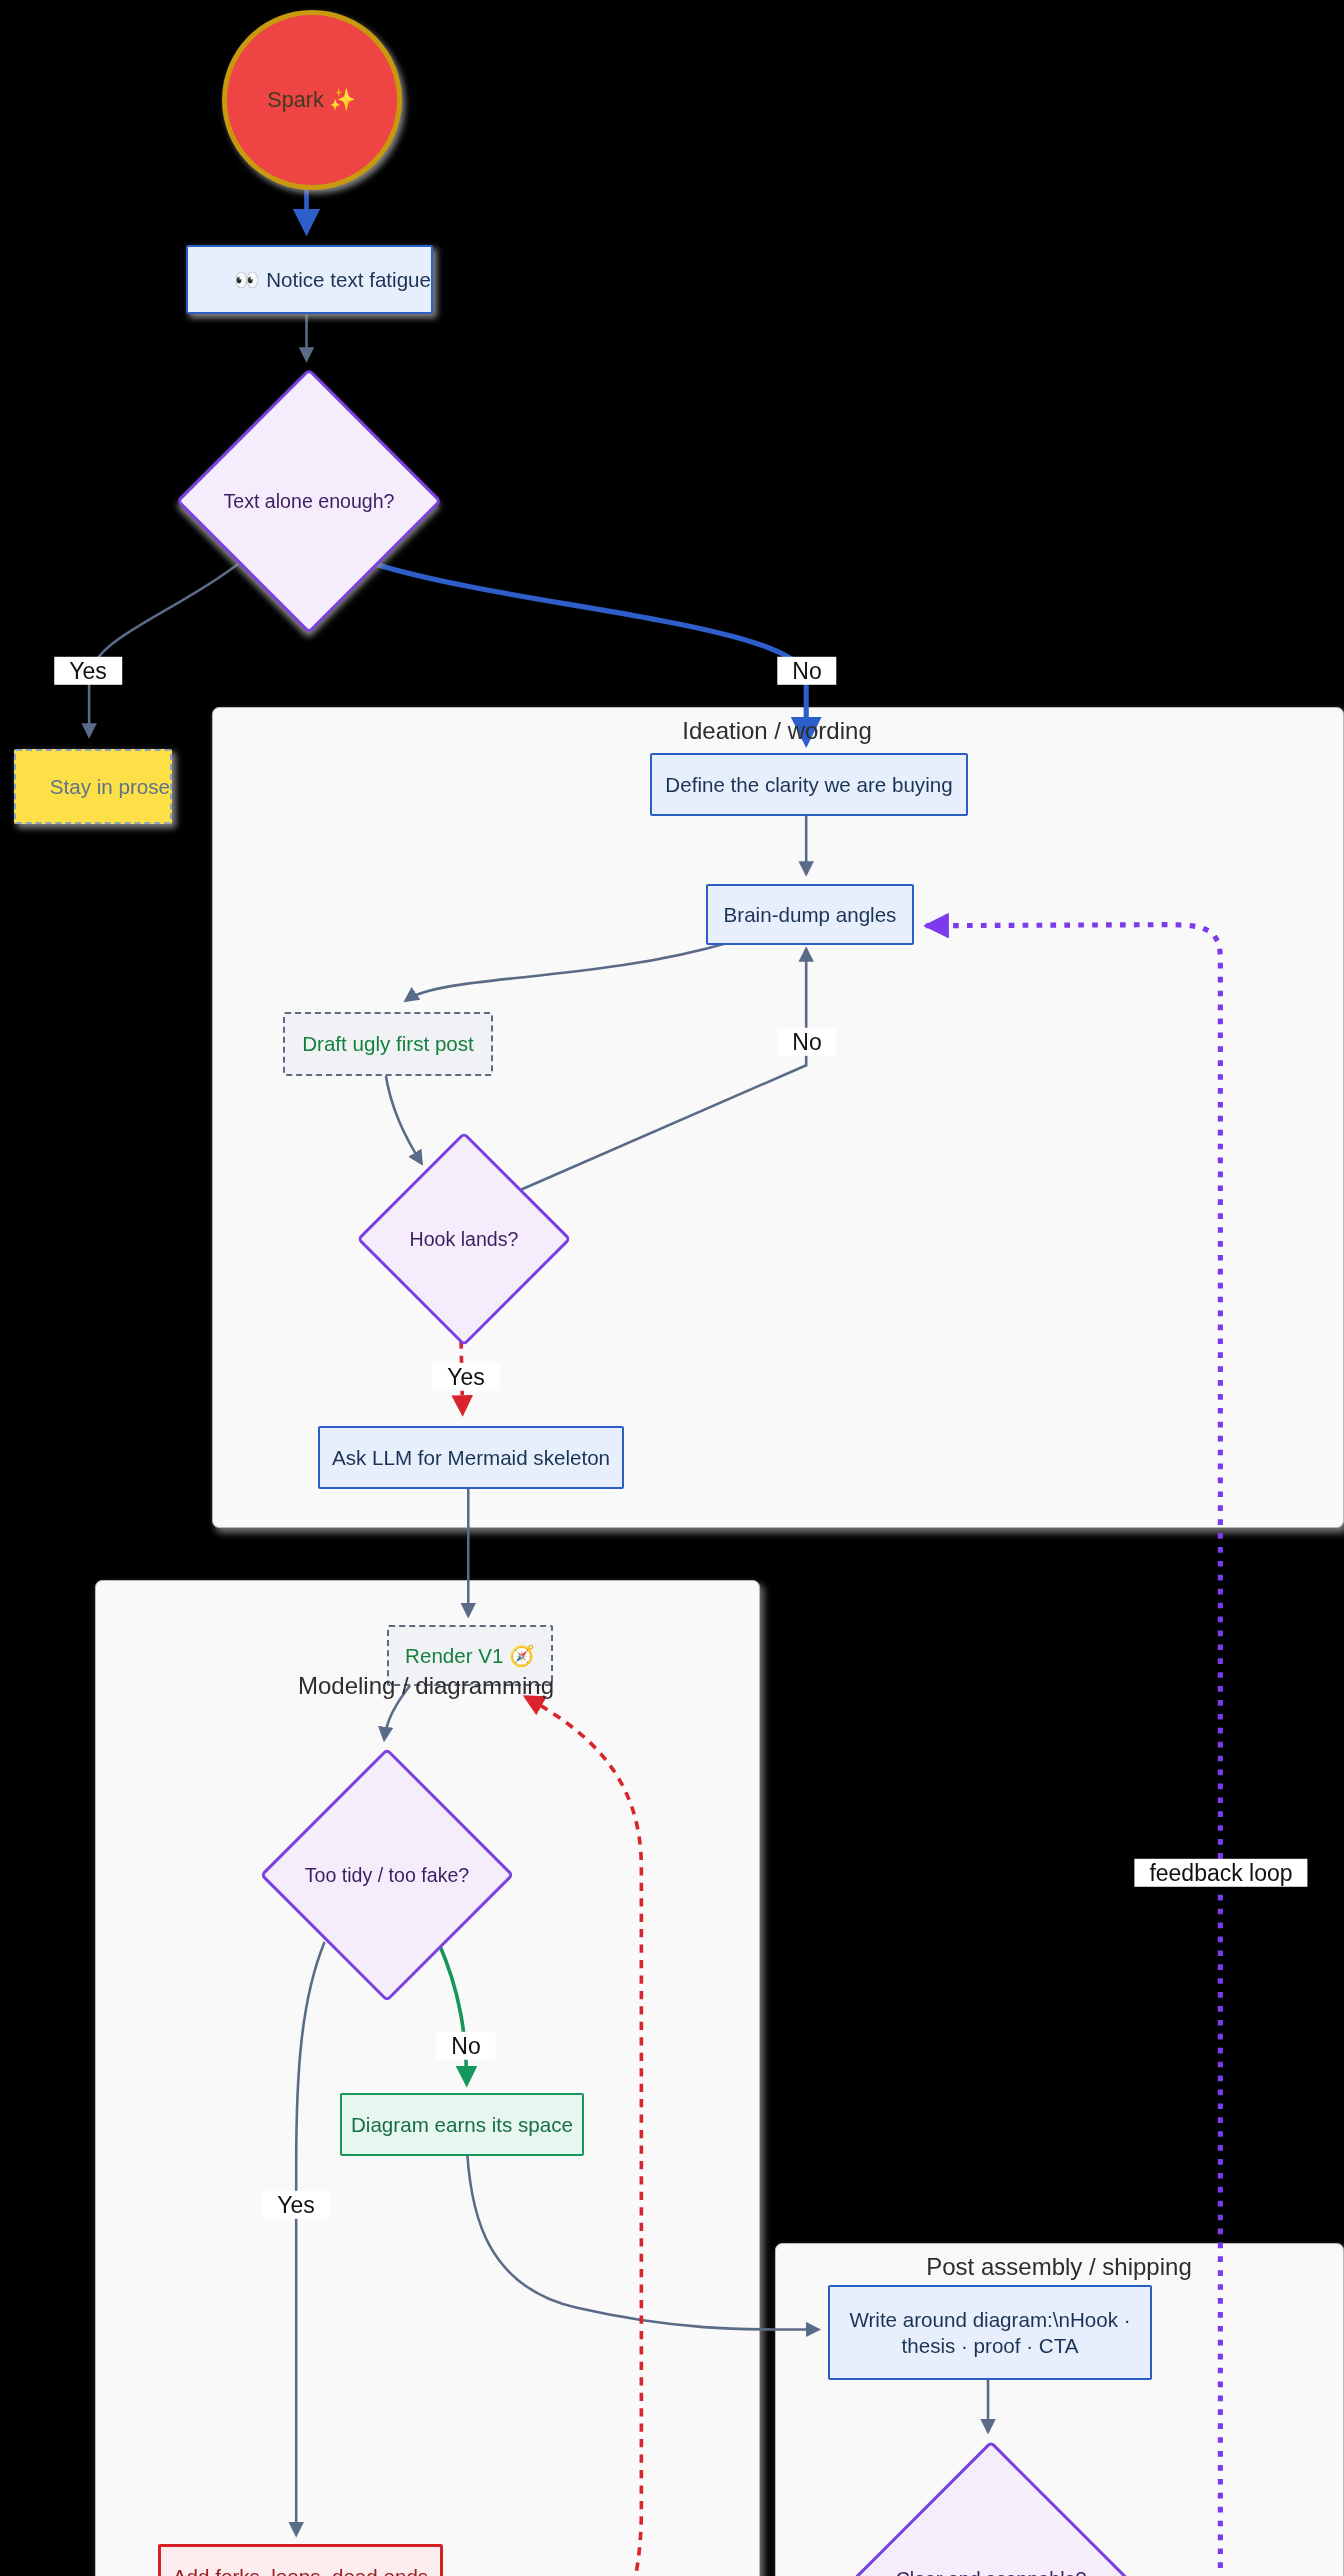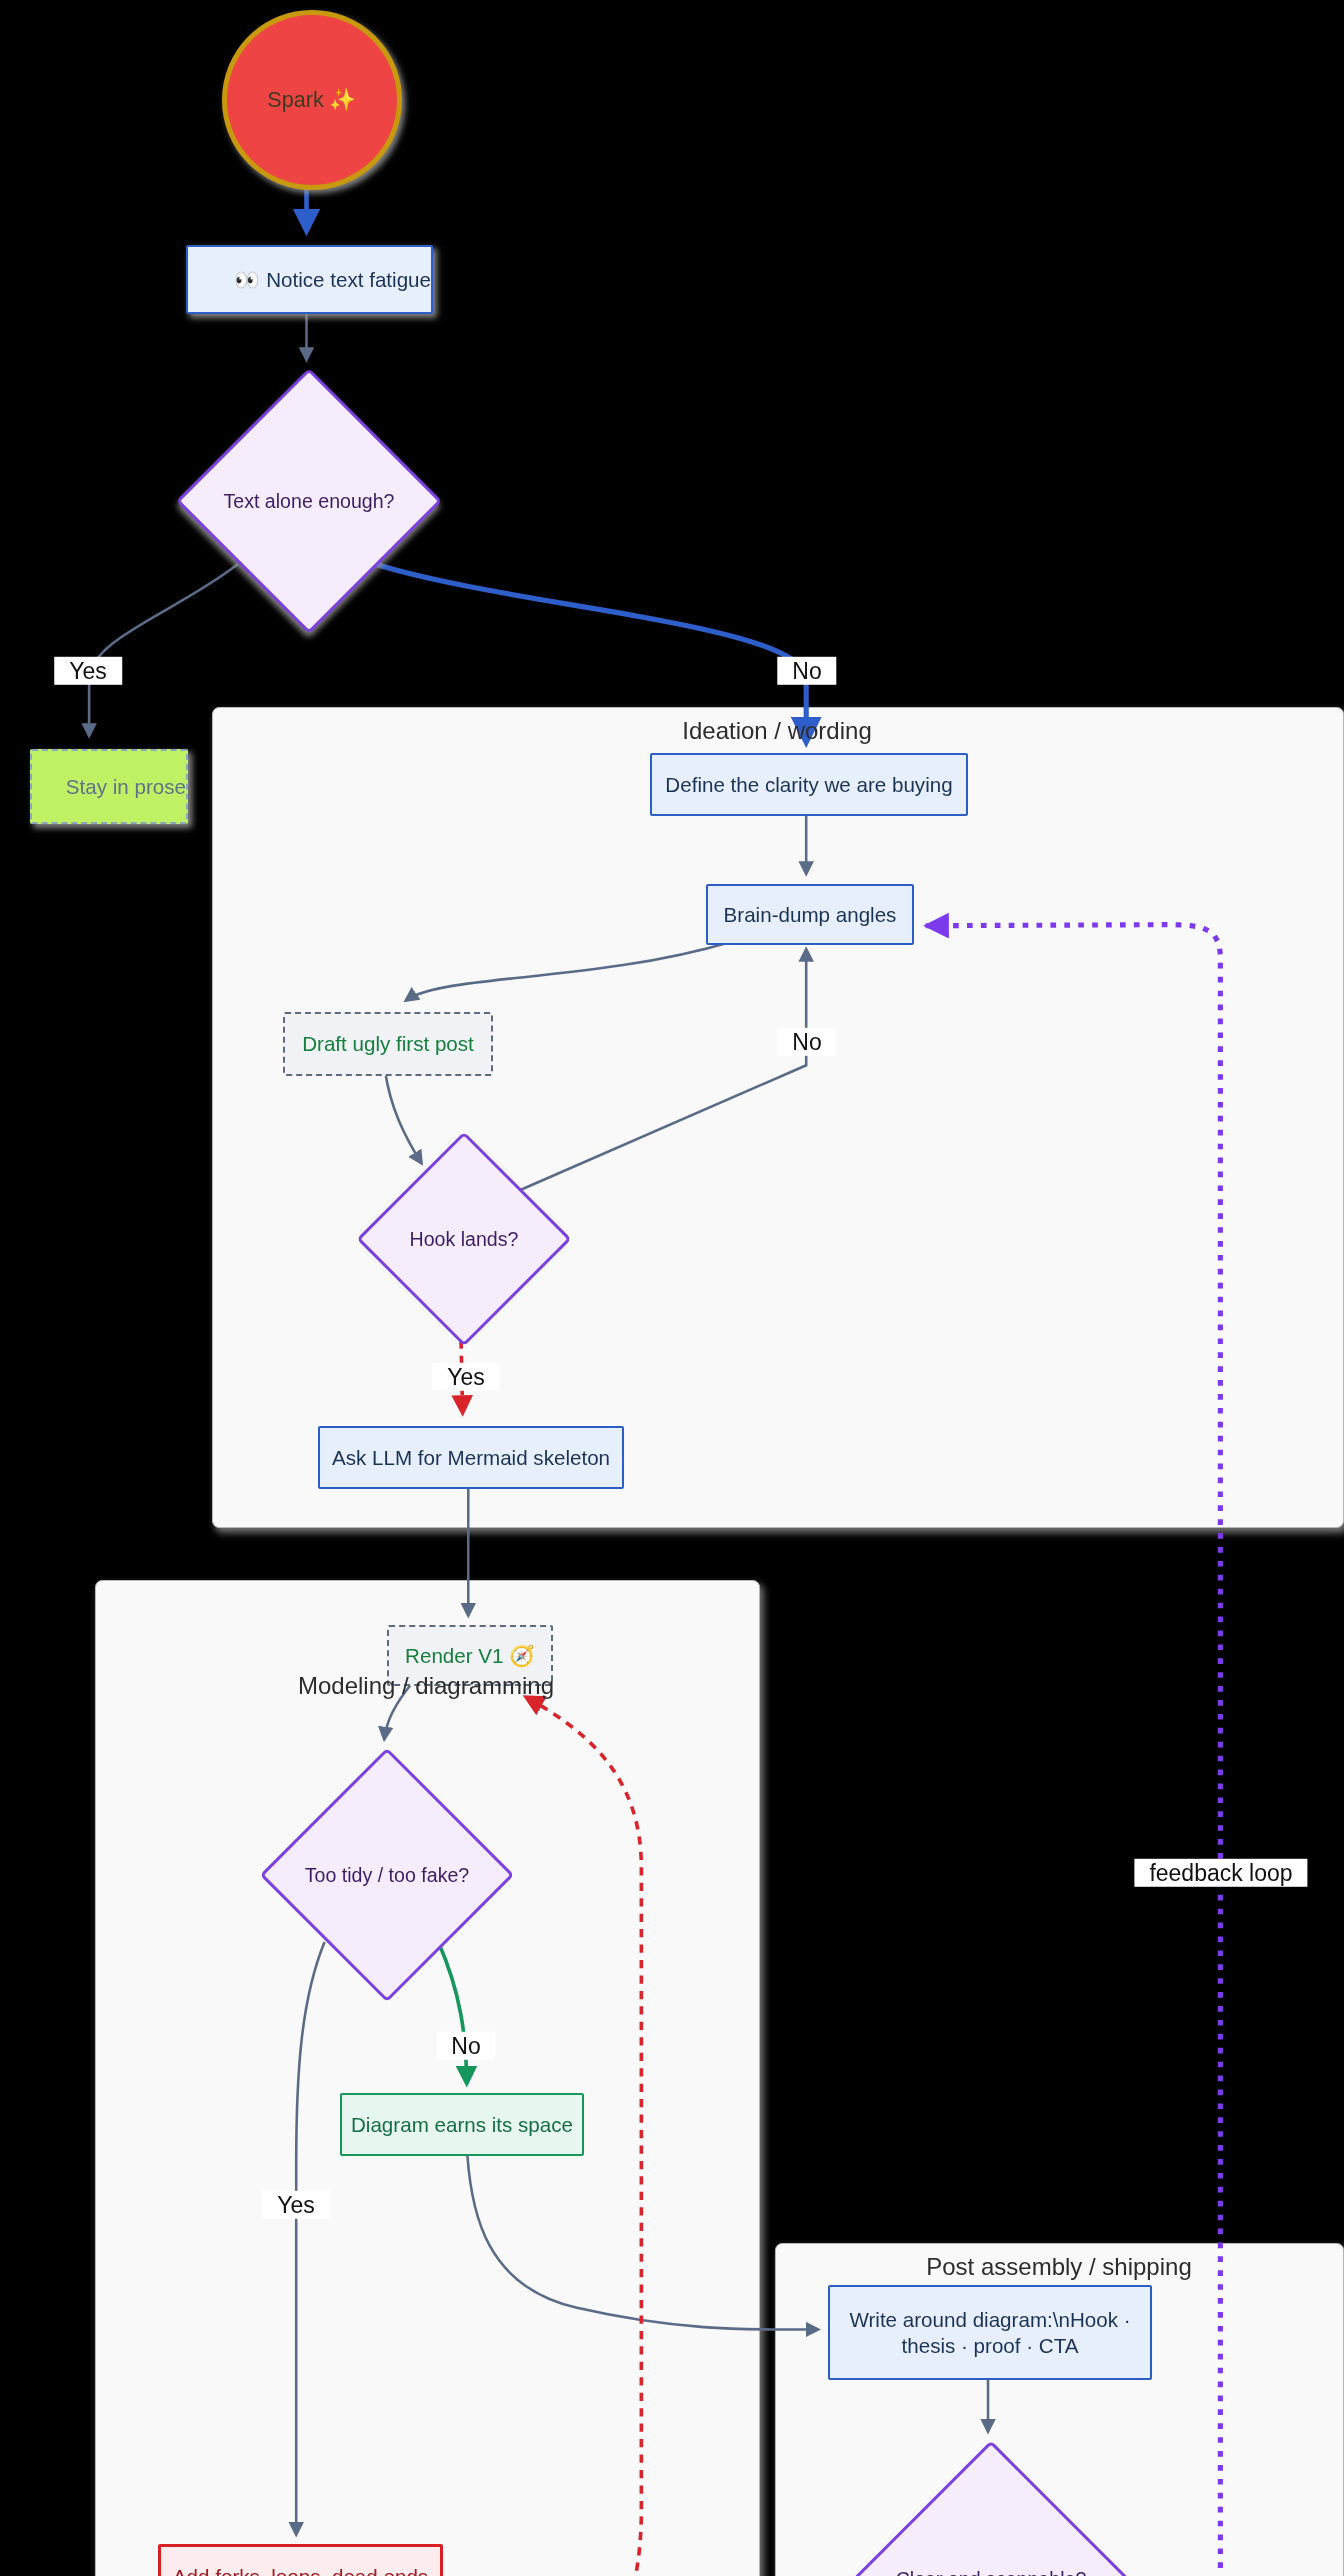--- a/index.html
+++ b/index.html
@@ -19,21 +19,21 @@
   
   .node{
     position:absolute;display:flex;align-items:center;justify-content:center;
     text-align:center;font-size:20.6px;line-height:1.25;border-radius:2.1px;z-index:3;
   }
   .shadowed{box-shadow:3.1px 3.6px 6.2px rgba(155,155,155,0.85);justify-content:flex-end;}
   .blue{background:#e7effc;border:2.6px solid #2b5fc6;color:#1b3354;}
   .green{background:#e7f6ee;border:2.6px solid #17975a;color:#176f45;}
   .red{background:#fcecee;border:3.1px solid #d71f26;color:#9e1b20;}
   .dashed-slate{background:#f0f2f5;border:2.1px dashed #5d6b7e;color:#15803d;text-align:center;}
-  .dashed-bluegray{background:#bef264;border:2.1px dashed #8ea4c0;color:#5f7389;margin-left:16px;}
+  .dashed-bluegray{background:#fde047;border:2.1px dashed #8ea4c0;color:#5f7389;}
   .circle{
     position:absolute;border-radius:50%;background:#ef4444;border:5.2px solid #c8980e;
     display:flex;align-items:center;justify-content:center;font-size:21.6px;color:#3e3a20;z-index:3;
   }
   
   .diamond{
     position:absolute;transform:rotate(45deg);background:#f5ecfc;border:3.1px solid #7b40e0;
     border-radius:5.2px;z-index:3;
   }
   .diamond .dtext{

